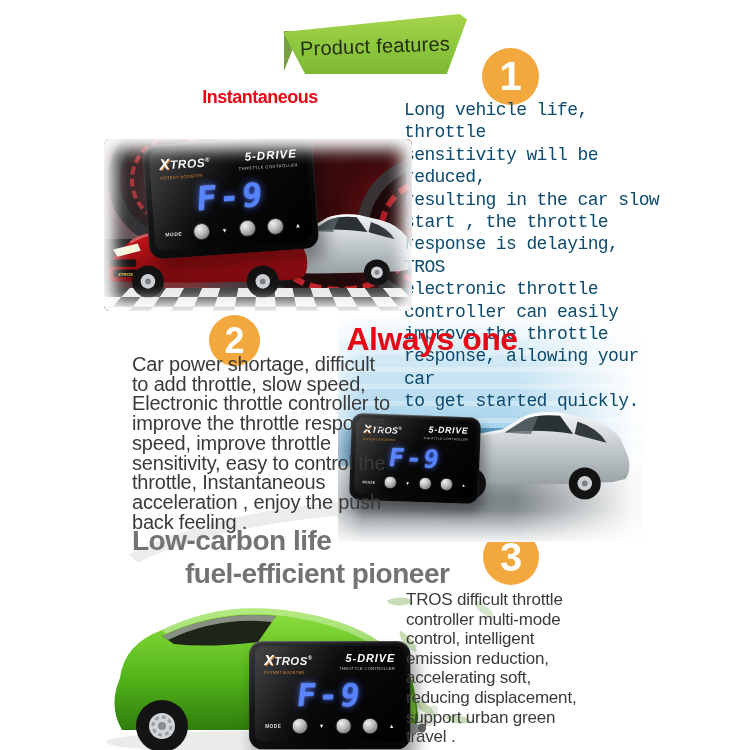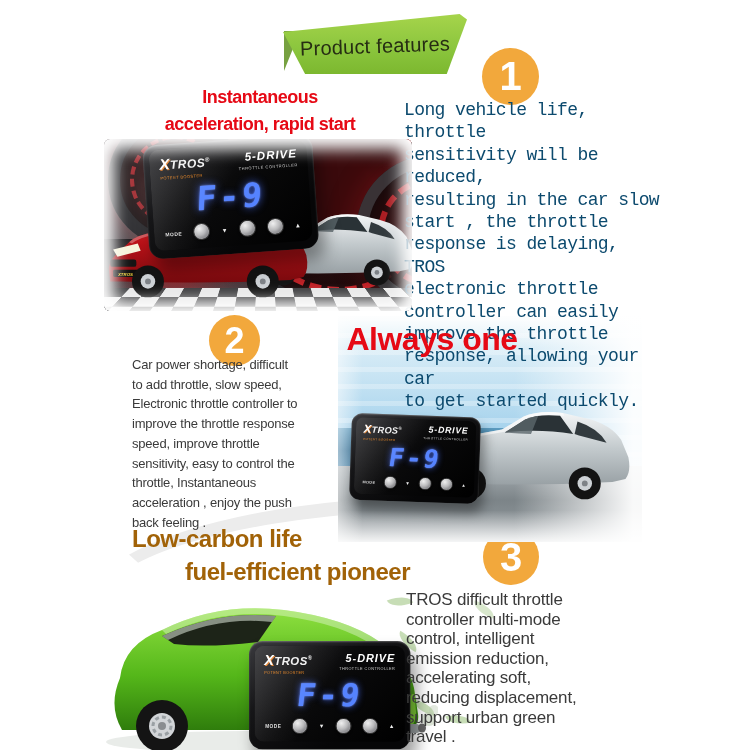--- a/index.html
+++ b/index.html
@@ -20,31 +20,31 @@
     display:flex;align-items:center;justify-content:center;font-weight:bold;}
   .num1{left:482px;top:48px;width:57px;height:57px;font-size:40px;}
   .num2{left:209px;top:315px;width:51px;height:51px;font-size:36px;}
   .num3{left:483px;top:529px;width:56px;height:56px;font-size:40px;}
 
   
   .headline-red{position:absolute;color:#e60915;font-weight:bold;text-align:center;
     letter-spacing:-.5px;white-space:nowrap;z-index:6;}
   .h1{left:110px;top:84px;width:300px;font-size:18px;line-height:27px;}
   .h2{left:332px;top:324px;width:200px;font-size:32px;line-height:31px;}
-  .headline-green{position:absolute;color:#a16207;font-weight:bold;font-size:24px;
+  .headline-green{position:absolute;color:#737373;font-weight:bold;font-size:28px;
     letter-spacing:-.5px;white-space:nowrap;z-index:6;}
   .h3a{left:132px;top:525px;}
   .h3b{left:185px;top:558px;}
 
   
   .body-mono{position:absolute;left:404px;top:99px;width:258px;
     font-family:"Liberation Mono",monospace;font-size:18px;line-height:22.4px;
     letter-spacing:-.6px;color:#0c4a6e;white-space:pre-line;z-index:6;}
   .body-sans{position:absolute;color:#3a3a3a;white-space:pre-line;z-index:6;}
-  .t2{left:132px;top:355px;width:276px;font-size:13px;line-height:19.7px;letter-spacing:-.2px;}
+  .t2{left:132px;top:355px;width:276px;font-size:20px;line-height:19.7px;letter-spacing:-.2px;}
   .t3{left:406px;top:590px;width:266px;font-size:17px;line-height:19.6px;letter-spacing:-.2px;}
 
   
   .scene1{position:absolute;left:104px;top:139px;width:308px;height:172px;overflow:hidden;
     border-radius:6px;background:radial-gradient(circle at 22% 18%,#8a8a8e 0%,#47474b 38%,#1c1c1f 78%);}
   .dial{position:absolute;border-radius:50%;border:12px solid #232326;
     background:radial-gradient(circle,#3a0a0c 25%,#140a0b 72%);box-shadow:0 0 34px rgba(210,30,36,.4);}
   .dial::after{content:"";position:absolute;inset:10px;border-radius:50%;border:6px dashed #d2252b;opacity:.9;}
   .dial1{left:118px;top:-58px;width:210px;height:210px;}
   .dial2{left:4px;top:-26px;width:110px;height:110px;opacity:.7;}
@@ -122,21 +122,20 @@
   <div class="banner">
     <span class="banner-label">Product features</span>
   </div>
 
   <div class="num-circle num1">1</div>
   <div class="num-circle num2">2</div>
   <div class="num-circle num3">3</div>
 
   <div class="headline-red h1">
     <div>Instantaneous</div>
-    <div>acceleration, rapid start</div>
   </div>
 
   <div class="scene1">
     <div class="dial dial1"></div>
     <div class="dial dial2"></div>
     <div class="dial dial3"></div>
     <div class="glow-red"></div>
     <div class="haze"></div>
     <div class="checker"></div>
     <div class="floor-shade"></div>

